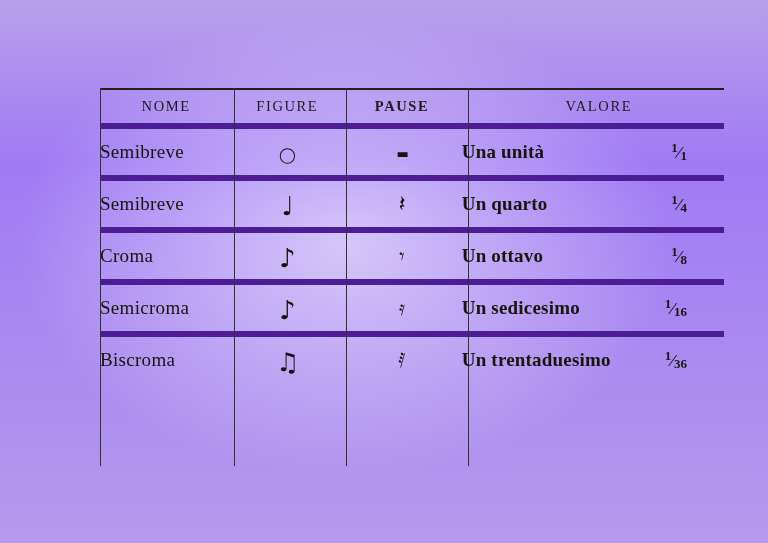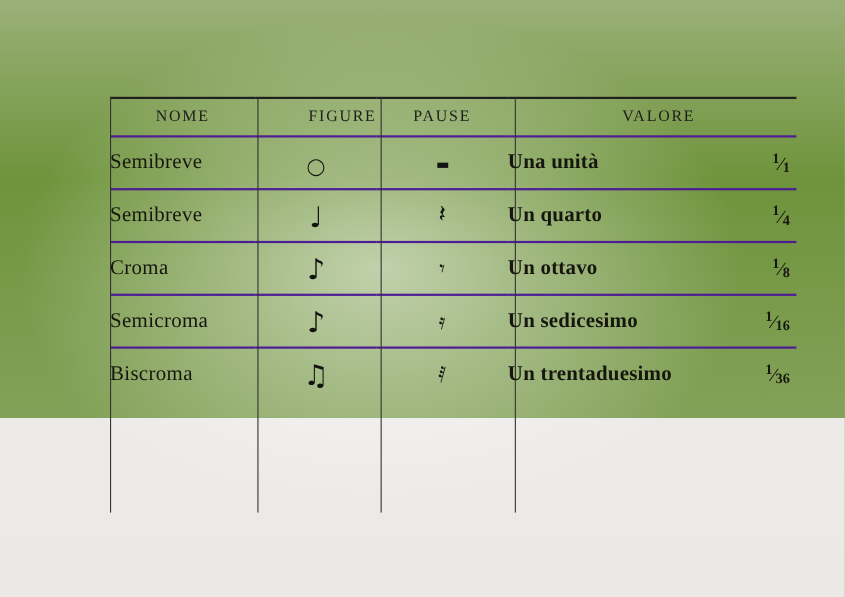--- a/index.html
+++ b/index.html
@@ -10,22 +10,22 @@
     width: 768px;
     height: 543px;
     background: #eeecea;
     font-family: "Liberation Serif", serif;
     overflow: hidden;
   }
   .page {
     position: absolute;
     left: 0; top: 0;
     width: 768px;
-    height: 380px;
-    background: #4d7c0f;
+    height: 543px;
+    background: #8b5cf6;
   }
   
   .paper-texture {
     position: absolute;
     left: 0; top: 0;
     width: 768px; height: 543px;
     background:
       radial-gradient(ellipse at 45% 45%, rgba(255,255,255,0.55) 0%, rgba(255,255,255,0.0) 55%),
       linear-gradient(180deg, rgba(230,228,224,0.5) 0%, rgba(243,241,238,0.2) 30%, rgba(232,230,226,0.45) 100%);
     pointer-events: none;
@@ -42,21 +42,21 @@
     background: transparent;
   }
   table.music-table td, table.music-table th {
     border: none;
     padding: 0;
   }
   .rule-top {
     border-top: 2px solid #20201e;
   }
   .rule-mid {
-    border-top: 2px solid #4c1d95;
+    border-top: 6px solid #4c1d95;
   }
   .head-cell {
     font-variant: small-caps;
     font-size: 14.5px;
     letter-spacing: 1.6px;
     color: #1d1d1b;
     text-align: center;
     height: 33px;
     vertical-align: middle;
     font-weight: normal;
@@ -94,21 +94,21 @@
   .value-cell {
     font-size: 19px;
     padding-left: 14px;
     color: #16160f;
     letter-spacing: 0.2px;
     position: relative;
     font-weight: bold;
   }
   .frac {
     position: absolute;
-    right: 6px;
+    right: 37px;
     top: 50%;
     transform: translateY(-50%);
     font-size: 15px;
     white-space: nowrap;
     letter-spacing: 0;
   }
   .frac .num {
     font-size: 13px;
     vertical-align: 0.5em;
   }
@@ -142,22 +142,22 @@
 
       <div class="vline" style="left:0px; height:378px;"></div>
       <div class="vline" style="left:134px; height:378px;"></div>
       <div class="vline" style="left:246px; height:378px;"></div>
       <div class="vline" style="left:368px; height:378px;"></div>
 
       <table class="music-table">
         <thead>
           <tr class="rule-top">
             <th class="head-cell" style="width:134px;">NOME</th>
-            <th class="head-cell" style="width:112px;text-align:right;">FIGURE</th>
-            <th class="head-cell" style="width:122px;">PAUSE</th>
+            <th class="head-cell" style="width:112px;">FIGURE</th>
+            <th class="head-cell" style="width:122px;font-weight:bold;">PAUSE</th>
             <th class="head-cell" style="width:256px;padding-left:12px;">VALORE</th>
           </tr>
         </thead>
         <tbody>
 
           <tr class="rule-mid">
             <td class="row-cell name-cell">Semibreve</td>
             <td class="row-cell glyph-cell">
               <span class="note-glyph" style="font-size:15px;">◯</span>
             </td>

